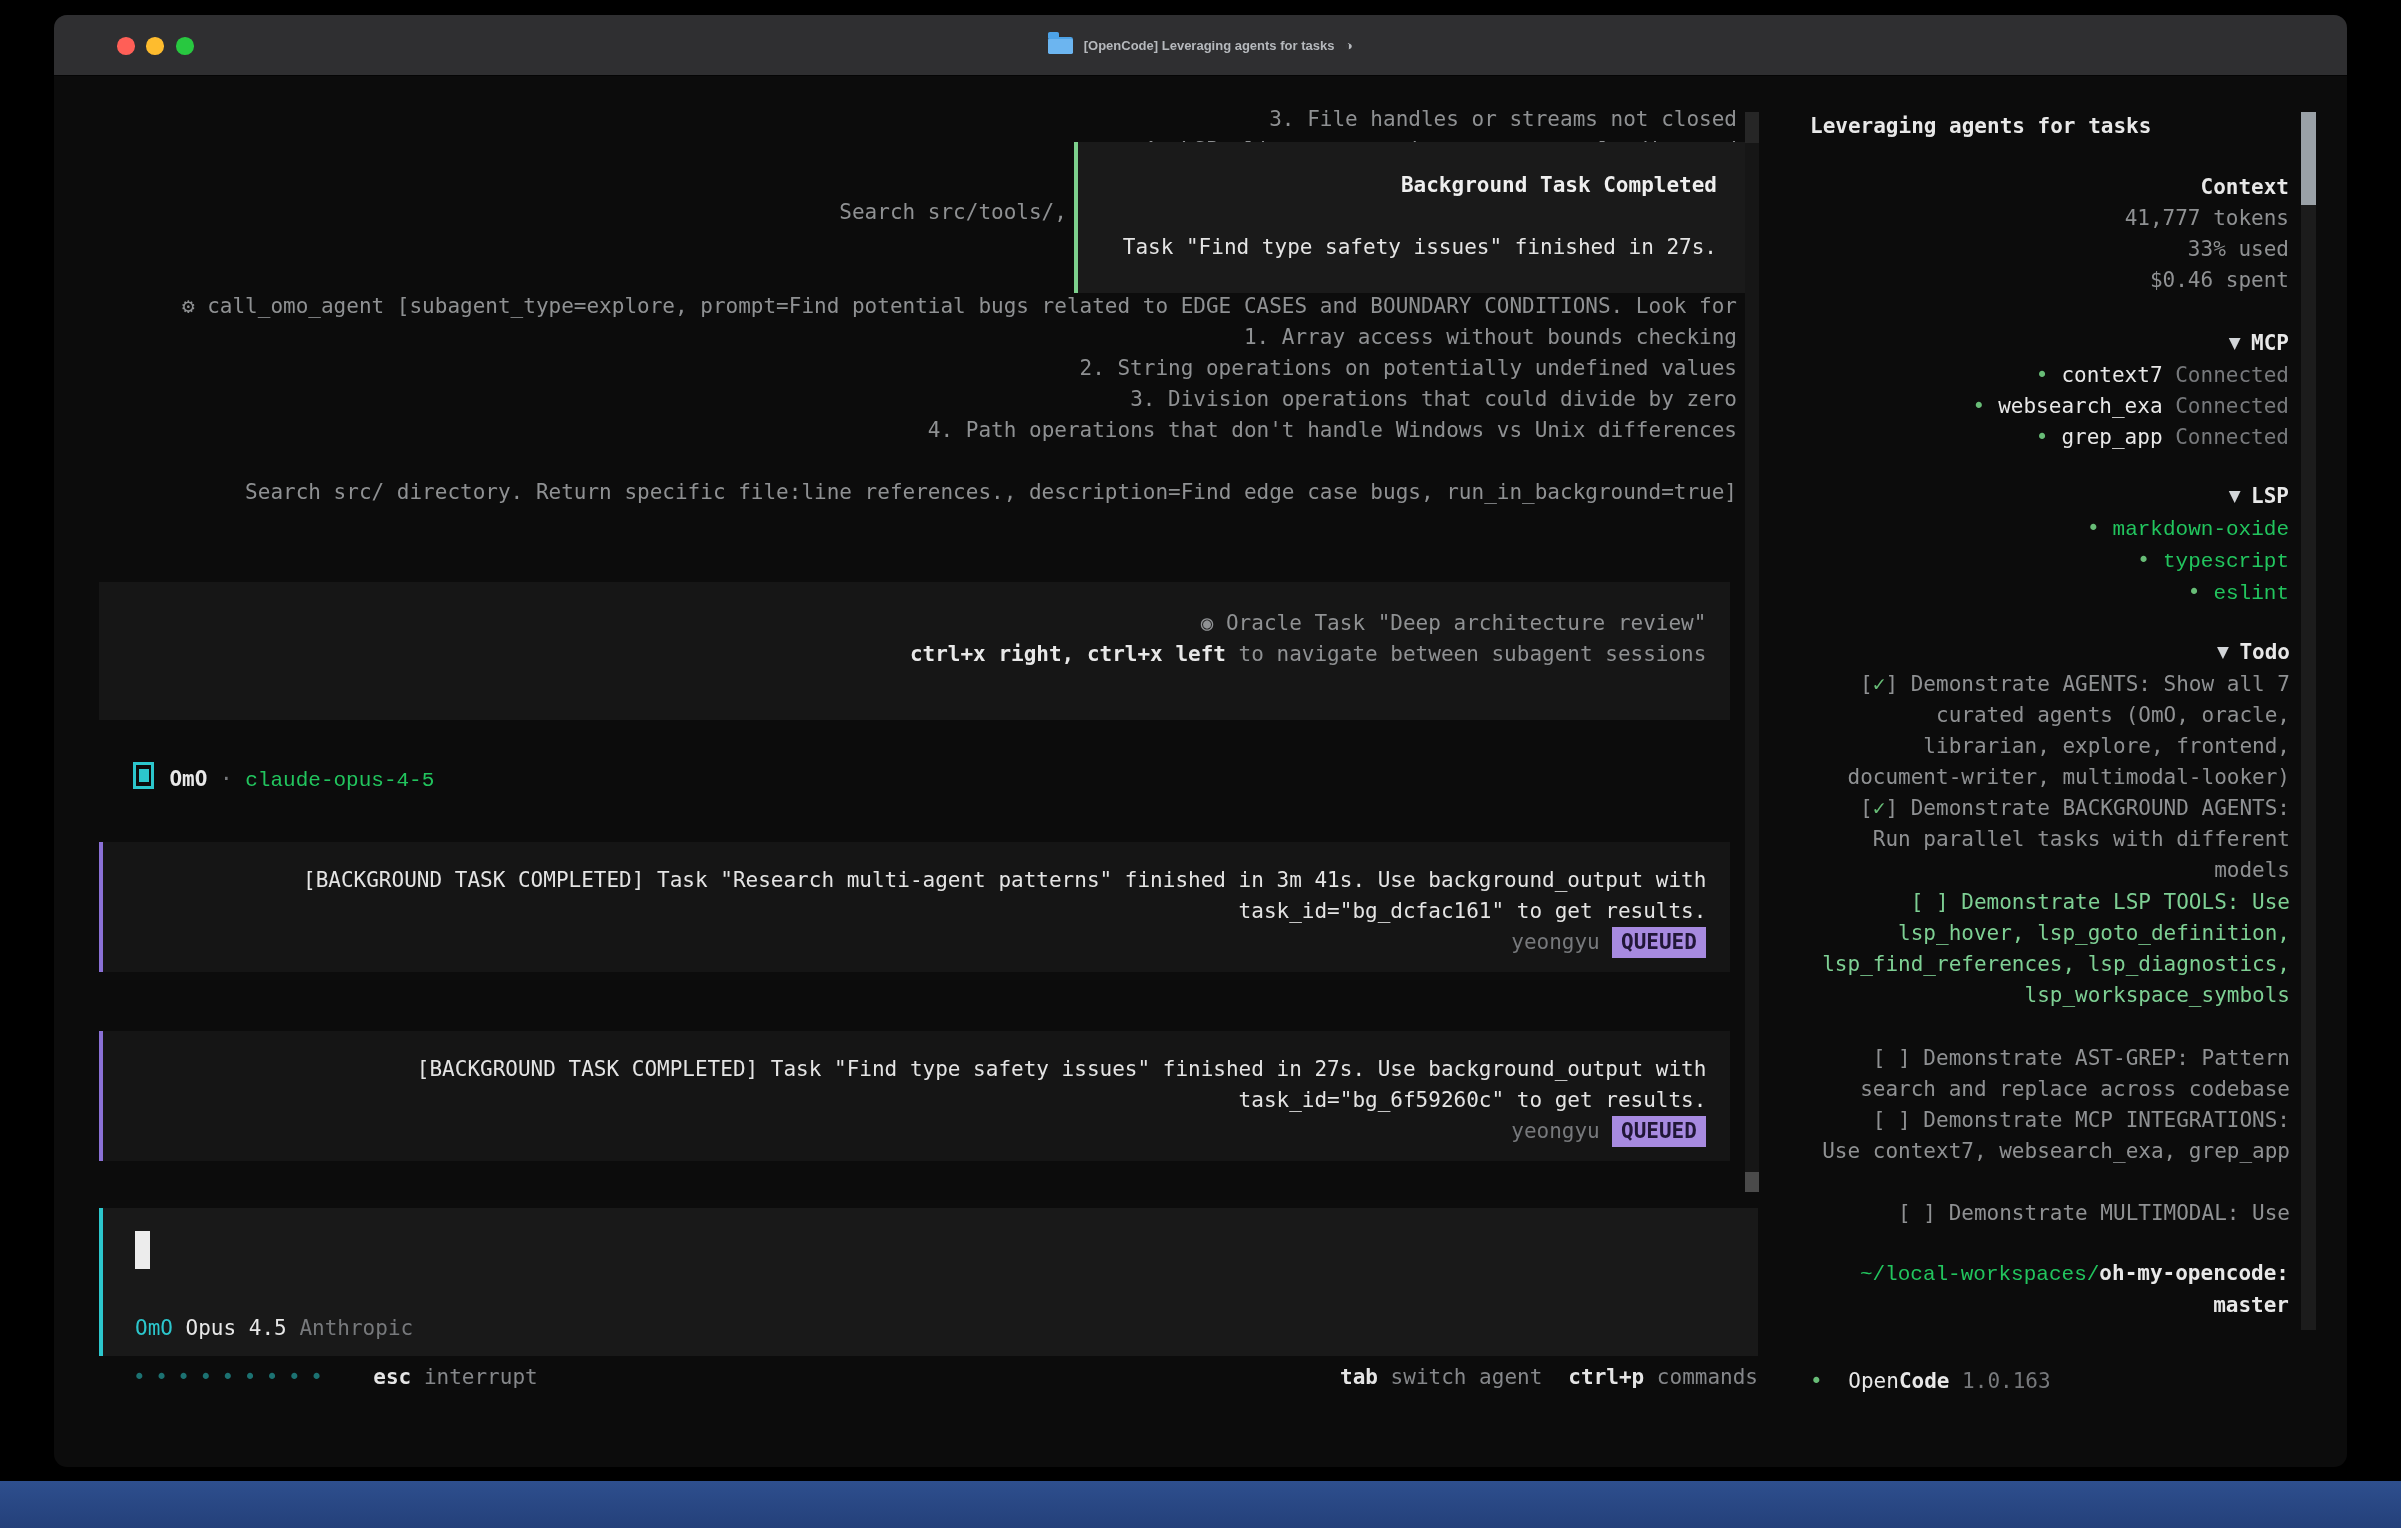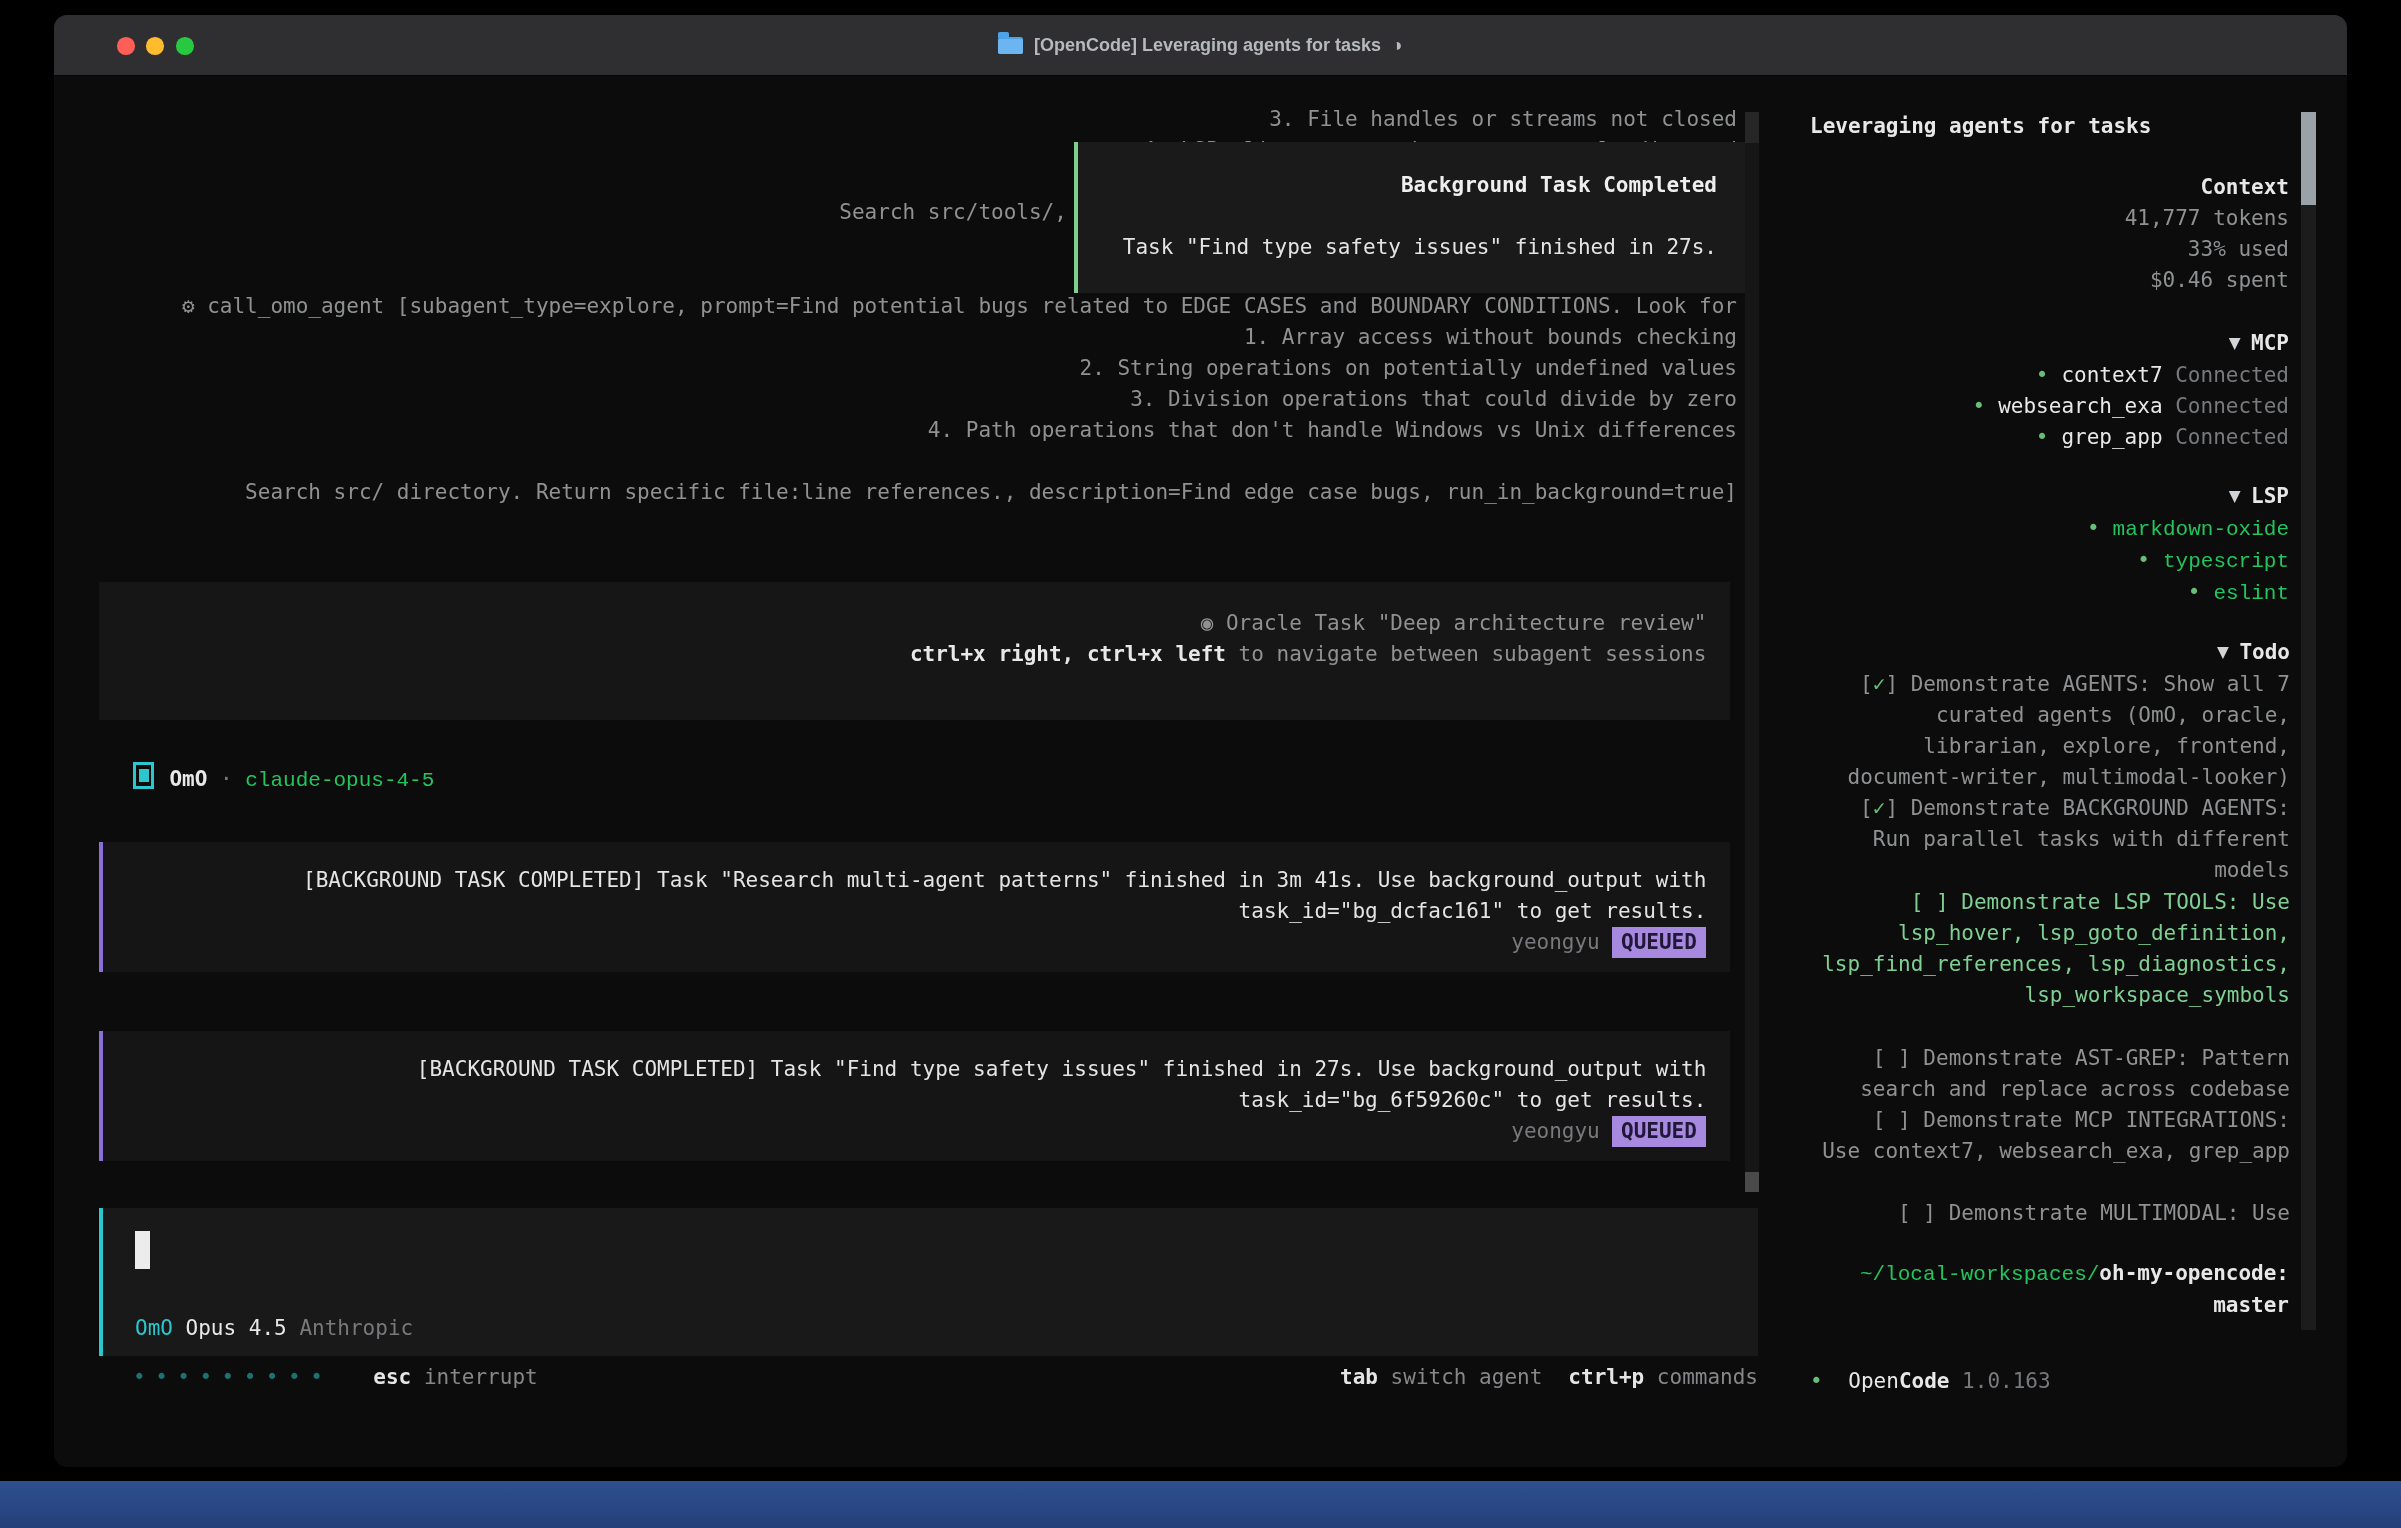--- a/index.html
+++ b/index.html
@@ -12,21 +12,21 @@
   .window { position:absolute; left:54px; top:15.4px; width:2293px; height:1452px;
     background:#0c0c0c; border-radius:13px; overflow:hidden; }
 
   .titlebar { position:absolute; left:0; top:0; width:100%; height:61px;
     background:#2f2f31; border-bottom:1.2px solid #050505;
     display:flex; align-items:center; justify-content:center; }
   .traffic { position:absolute; left:63px; top:22px; display:flex; gap:11.8px; }
   .tl { width:17.7px; height:17.7px; border-radius:50%; }
   .tl.red { background:#ff5f57; } .tl.yellow { background:#febc2e; } .tl.green { background:#28c840; }
   .titlebar-center { display:flex; align-items:center; gap:10.6px;
-    font-family:"Liberation Sans", sans-serif; font-weight:bold; font-size:18px; color:#b6b9bd; }
+    font-family:"Liberation Sans", sans-serif; font-weight:bold; font-size:13px; color:#b6b9bd; }
   .folder-ico { position:relative; width:25px; height:17.7px; background:#4da3e8; border-radius:2.4px; }
   .folder-ico::before { content:""; position:absolute; left:0; top:-4.1px; width:10.6px; height:5.9px;
     background:#4da3e8; border-radius:1.8px 1.8px 0 0; }
   .folder-ico::after { content:""; position:absolute; left:0; top:2.4px; width:25px; height:15.4px;
     background:#6cb5f0; border-radius:1.8px; }
 
   .mono { font-size:21px; line-height:31px; color:#8f9193;text-align:right; }
   .lines { white-space:pre-wrap; }
   .abs { position:absolute; }
 

